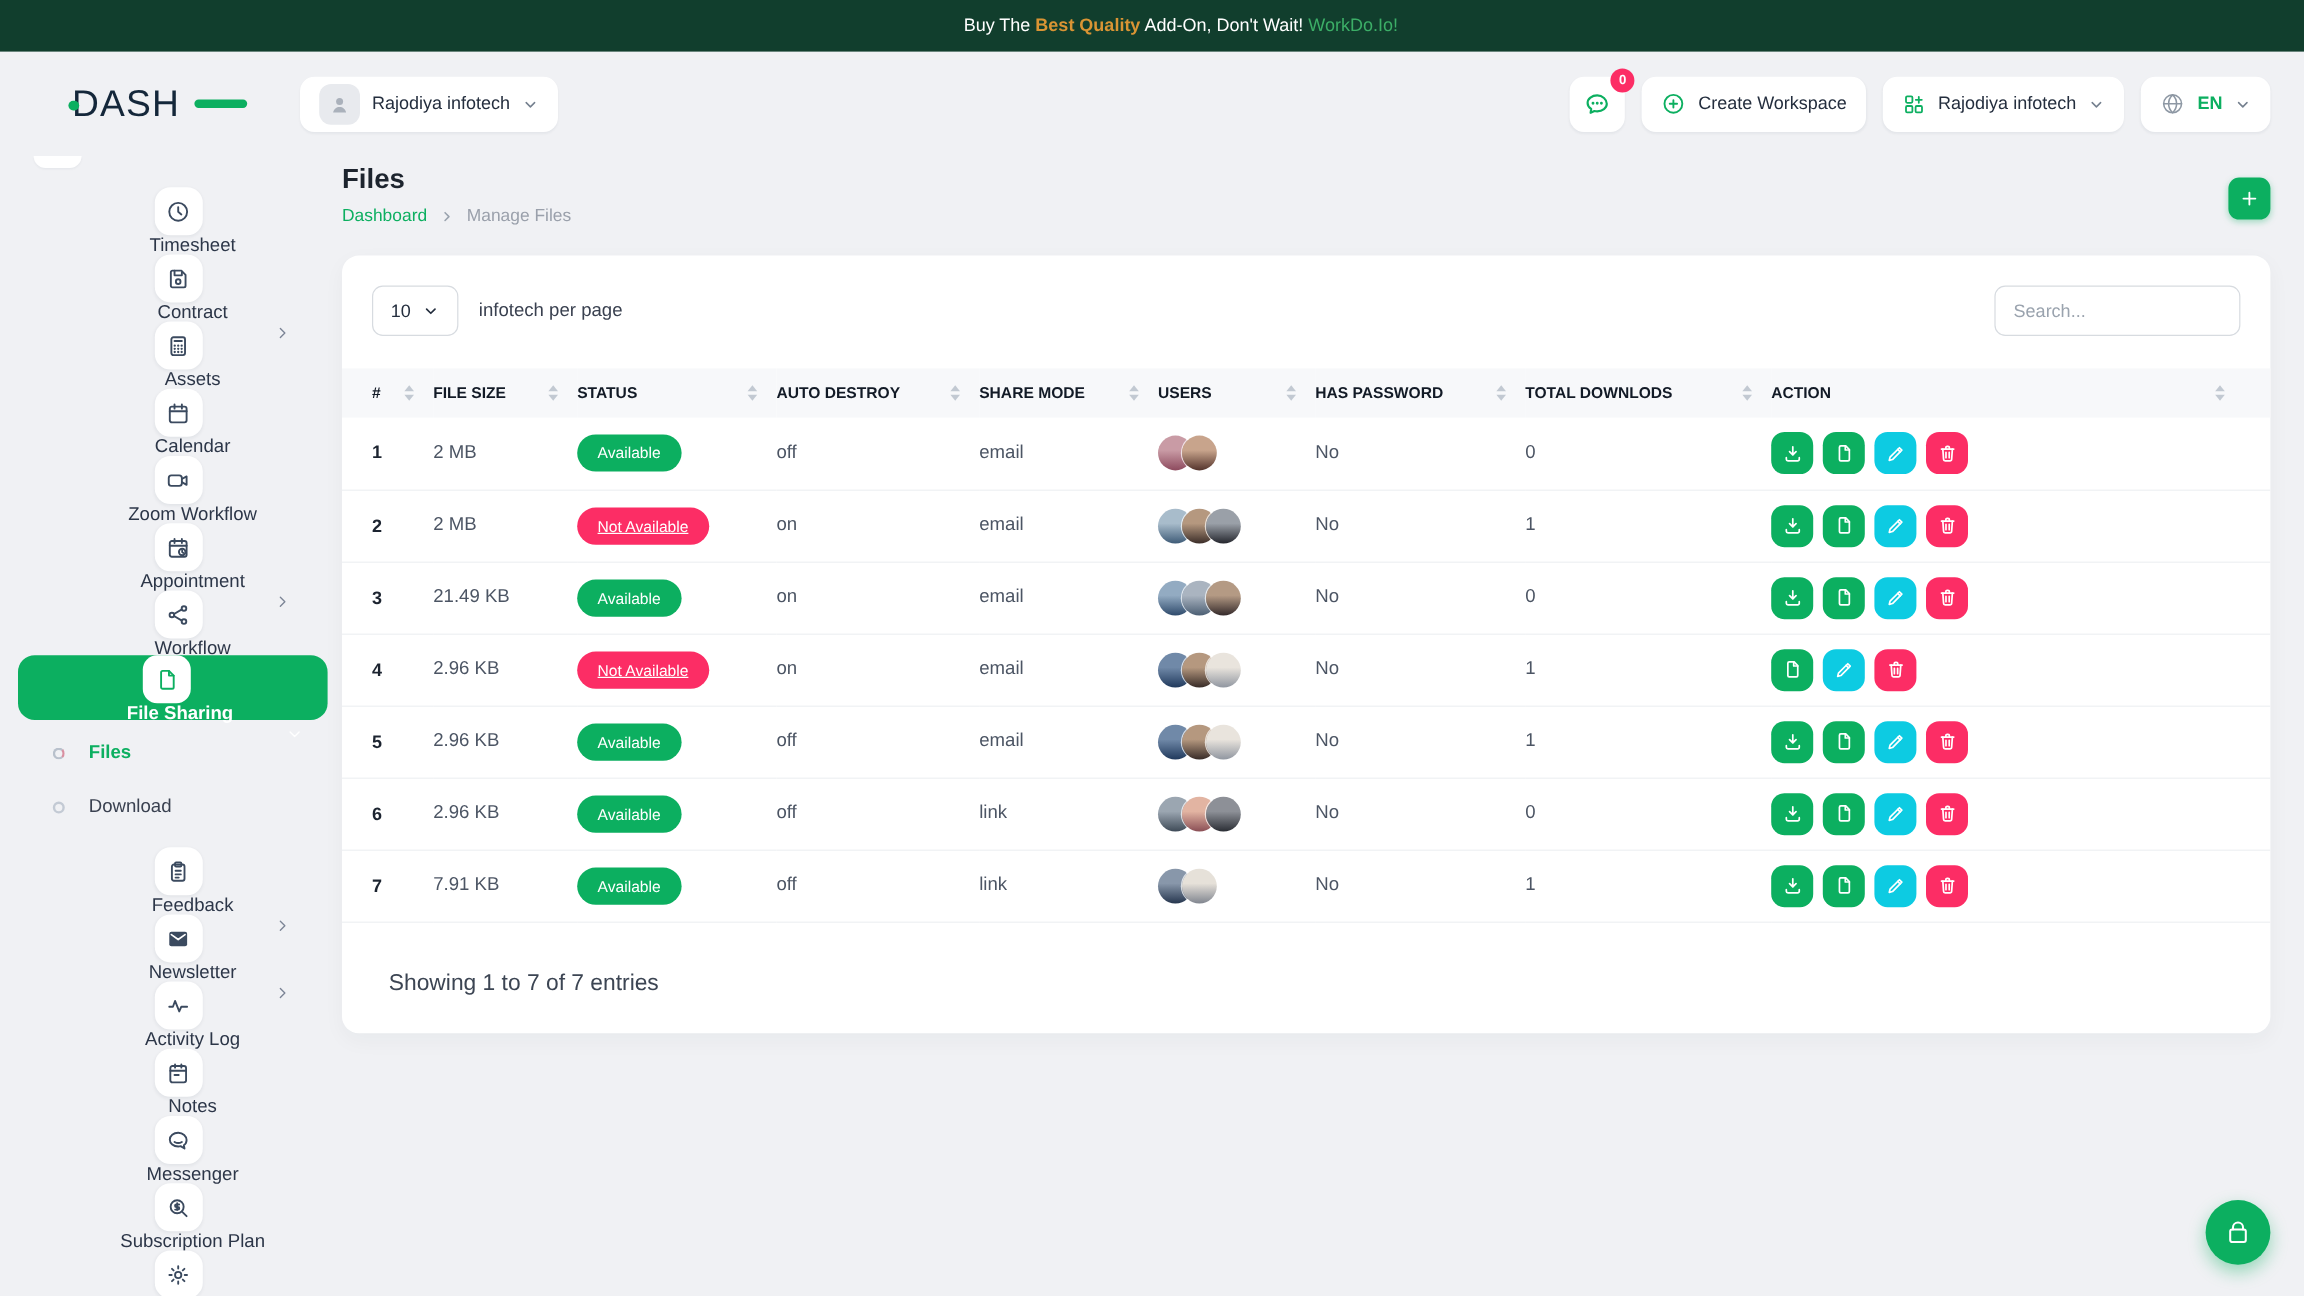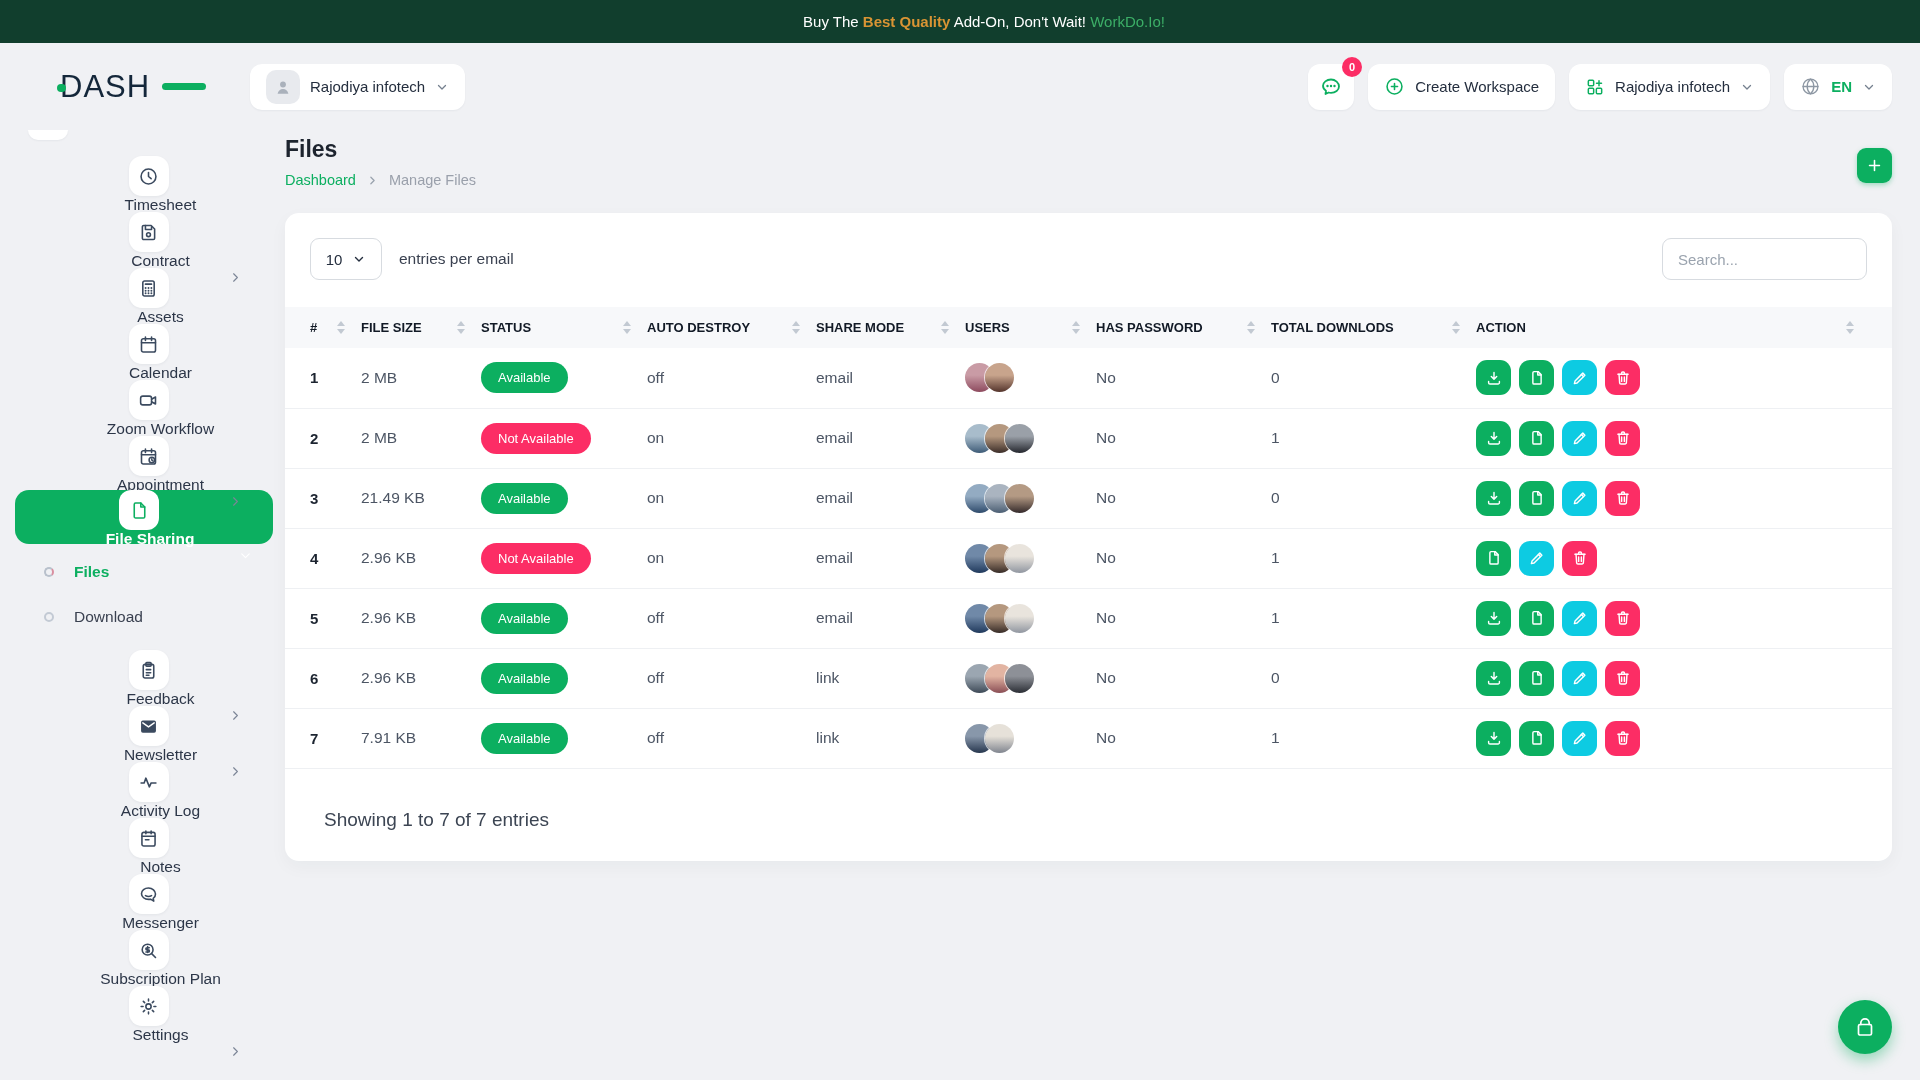--- a/index.html
+++ b/index.html
@@ -129,21 +129,21 @@
   th.th-last .th-inner { padding-right:38px; }
   .sort { display:inline-flex; flex-direction:column; gap:3px; }
   .sort i { display:block; width:0; height:0; border-left:4px solid transparent; border-right:4px solid transparent; }
   .sort .up { border-bottom:5px solid #c2c9d2; }
   .sort .dn { border-top:5px solid #c2c9d2; }
 
   tbody td { height:60px; border-bottom:1px solid #eef0f3; font-size:15.5px; color:#4c5564; vertical-align:middle; }
   td.c-num { padding-left:25px; font-weight:700; color:#1c2430; font-size:15px; }
   .pill-status { display:inline-block; padding:8px 17px; border-radius:18px; color:#fff; font-size:13px; font-weight:500; }
   .pill-status.success { background:var(--primary,#0caf60); }
-  .pill-status.danger { background:var(--danger,#fc2d65); }
+  .pill-status.danger { background:var(--danger,#fc2d65);text-decoration:underline; }
   .avatars { display:flex; }
   .avatar { width:29px; height:29px; border-radius:50%; margin-left:-9px; box-shadow:0 0 0 1px rgba(255,255,255,.7); }
   .avatar:first-child { margin-left:0; }
   .actions { display:flex; gap:8px; }
   .abtn {
     width:35px; height:35px; border:none; border-radius:11px; cursor:pointer;
     display:flex; align-items:center; justify-content:center; color:#fff;
   }
   .abtn svg { width:18px; height:18px; stroke-width:1.9; }
   .abtn-download, .abtn-file { background:var(--primary,#0caf60); }
@@ -292,20 +292,32 @@
               <path d="M15.8 14.6v1.5l1.1.8"></path>
             </svg>
           </span>
     <span class="sb-label">Appointment</span>
     <span class="sb-chev">
             <svg class="ic" viewBox="0 0 24 24" fill="none" stroke="currentColor" stroke-width="1.8" stroke-linecap="round" stroke-linejoin="round">
               <path d="M9 6l6 6-6 6"></path>
             </svg>
           </span>
   </div>
+        <div class="sb-item">
+    <span class="sb-icon-box">
+            <svg class="ic" viewBox="0 0 24 24" fill="none" stroke="currentColor" stroke-width="1.8" stroke-linecap="round" stroke-linejoin="round">
+              <circle cx="6" cy="12" r="2.2"></circle>
+              <circle cx="17.5" cy="5.8" r="2.2"></circle>
+              <circle cx="17.5" cy="18.2" r="2.2"></circle>
+              <path d="M8 11l7.5-4.3M8 13l7.5 4.3"></path>
+            </svg>
+          </span>
+    <span class="sb-label">Workflow</span>
+
+  </div>
         <div class="sb-item active">
     <span class="sb-icon-box">
             <svg class="ic" viewBox="0 0 24 24" fill="none" stroke="currentColor" stroke-width="1.8" stroke-linecap="round" stroke-linejoin="round">
               <path d="M7.5 3.5h6L18 8v11a1.5 1.5 0 0 1-1.5 1.5h-9A1.5 1.5 0 0 1 6 19V5a1.5 1.5 0 0 1 1.5-1.5z"></path>
               <path d="M13.5 3.5V8H18"></path>
             </svg>
           </span>
     <span class="sb-label">File Sharing</span>
     <span class="sb-chev">
             <svg class="ic" viewBox="0 0 24 24" fill="none" stroke="currentColor" stroke-width="1.8" stroke-linecap="round" stroke-linejoin="round">
@@ -430,21 +442,21 @@
 
     <div class="card">
       <div class="controls">
         <div class="entries">
           <div class="select-box">
             <span>10</span>
             <svg viewBox="0 0 24 24" fill="none" stroke="currentColor" stroke-linecap="round" stroke-linejoin="round">
                 <path d="M6 9.5l6 6 6-6"></path>
               </svg>
           </div>
-          <span class="entries-label">entries per email</span>
+          <span class="entries-label">infotech per page</span>
         </div>
         <input class="search-input" type="text" placeholder="Search..." style="">
       </div>
 
       <table>
         <colgroup>
           <col style="width:76px">
             <col style="width:120px">
             <col style="width:166px">
           <col style="width:169px">

